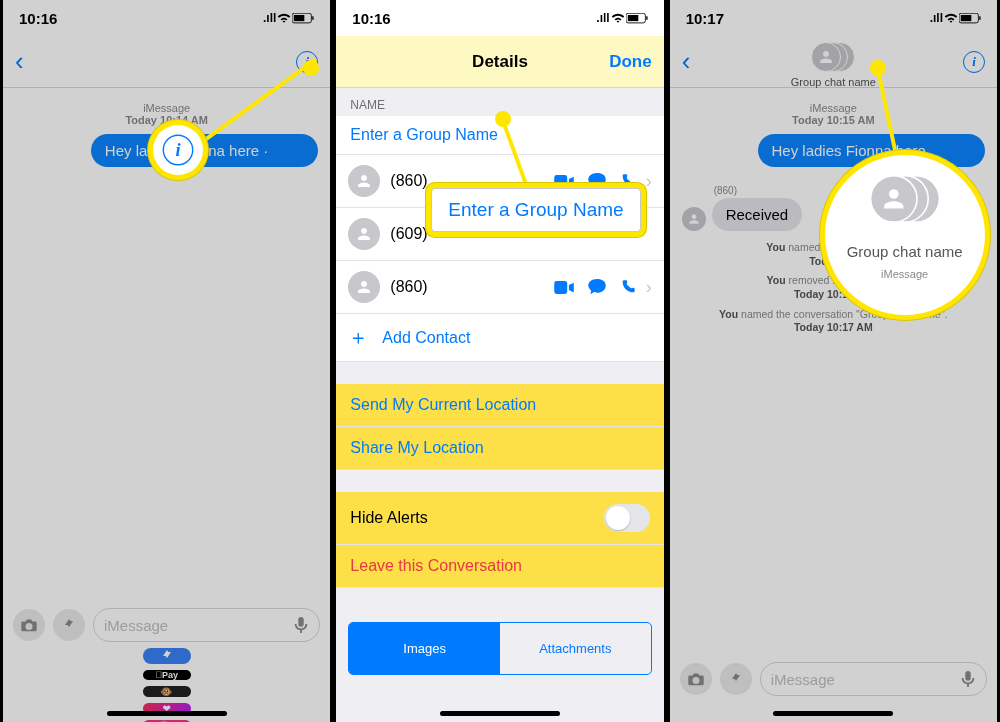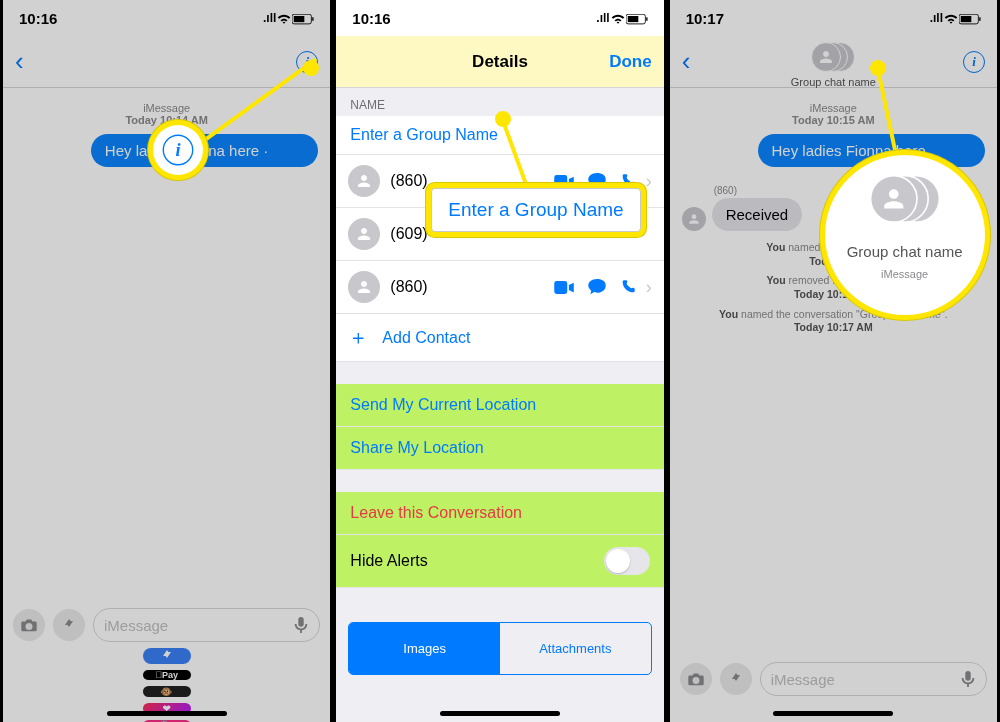--- a/index.html
+++ b/index.html
@@ -1,21 +1,21 @@
 <!DOCTYPE html>
 <html><head>
 <meta charset="utf-8">
 <style>
   * { box-sizing: border-box; margin:0; padding:0; font-family: -apple-system, Helvetica, Arial, sans-serif; }
   body { background:#000; display:flex; justify-content:center; align-items:flex-start; }
   .stage { width:1000px; height:722px; background:#000; display:flex; }
   .phone { flex:1; height:722px; background:#fff; position:relative; overflow:hidden; border-left:3px solid #000; border-right:3px solid #000;}
   .dim::after{content:"";position:absolute;inset:0;background:rgba(0,0,0,0.18);pointer-events:none;}
   .statusbar{height:36px;display:flex;align-items:center;justify-content:space-between;padding:8px 16px;font-size:15px;font-weight:600;}
-  .status-right{display:flex;gap:1px;align-items:flex-end;font-size:12px;}
+  .status-right{display:flex;gap:1px;align-items:center;font-size:12px;}
   .navbar{height:52px;border-bottom:1px solid #d6d6d8;display:flex;align-items:center;justify-content:space-between;padding:0 12px;position:relative;}
   .navtitle{position:absolute;left:0;right:0;text-align:center;font-size:17px;font-weight:600;}
   .navtitle-sub{position:absolute;left:0;right:0;text-align:center;top:6px;}
   .navtitle-sub .avatar-group{margin:0 auto 0;}
   .navtitle-sub .sub{font-size:11px;color:#555;}
   .back-chevron{font-size:26px;color:#007aff;font-weight:300;}
   .info-icn{width:22px;height:22px;border:1.5px solid #007aff;border-radius:50%;display:flex;align-items:center;justify-content:center;color:#007aff;font-family:Georgia,serif;font-style:italic;font-size:13px;font-weight:bold;}
   .done{color:#007aff;font-size:17px;font-weight:600;}
   .chat-area{background:#fff;padding:10px 12px 0;height:540px;position:relative;}
   .thread-meta{text-align:center;font-size:11px;color:#8a8a8e;margin:4px 0 8px;}
@@ -39,21 +39,21 @@
   .field{padding:10px 14px;font-size:16px;color:#007aff;border-bottom:1px solid #e3e3e6;background:#fff;}
   .row{display:flex;align-items:center;padding:10px 12px;border-bottom:1px solid #e3e3e6;background:#fff;gap:10px;}
   .row .avatar{width:32px;height:32px;border-radius:50%;background:#c7c7cc;display:flex;align-items:center;justify-content:center;}
   .row .avatar svg{width:18px;height:18px;fill:#fff;}
   .row .num{flex:1;font-size:16px;}
   .row .icons{display:flex;gap:14px;align-items:center;color:#007aff;}
   .row .chev{color:#c7c7cc;font-size:18px;}
   .row.add{color:#007aff;gap:14px;}
   .row.add .plus{color:#007aff;font-size:20px;width:20px;text-align:center;}
   .gap{height:22px;background:#efeef3;}
-  .cell{padding:12px 14px;font-size:16px;color:#007aff;background:#bef264;border-bottom:1px solid #e3e3e6;display:flex;align-items:center;justify-content:space-between;}
+  .cell{padding:12px 14px;font-size:16px;color:#007aff;background:#fde047;border-bottom:1px solid #e3e3e6;display:flex;align-items:center;justify-content:space-between;}
   .cell.black{color:#000;}
   .cell.red{color:#e63946;}
   .toggle{width:46px;height:28px;background:#e5e5ea;border-radius:14px;position:relative;}
   .toggle::after{content:"";position:absolute;left:2px;top:2px;width:24px;height:24px;background:#fff;border-radius:50%;box-shadow:0 1px 2px rgba(0,0,0,0.2);}
   .seg{margin:12px;display:flex;border:1px solid #007aff;border-radius:5px;overflow:hidden;font-size:13px;}
   .seg div{flex:1;text-align:center;padding:18px 0;}
   .seg .on{background:#007aff;color:#fff;}
   .seg .off{color:#007aff;}
   
   .callout{position:absolute;border-radius:50%;background:#fff;display:flex;align-items:center;justify-content:center;box-shadow:0 0 0 5px #ffe600, 0 0 0 6px #d8c800;z-index:30;}
@@ -211,26 +211,26 @@
     <span>Add Contact</span>
   </div>
   <div class="gap"></div>
   <div class="cell">
         <span>Send My Current Location</span>
       </div>
   <div class="cell">
         <span>Share My Location</span>
       </div>
   <div class="gap"></div>
-  <div class="cell red">
-        <span>Leave this Conversation</span>
-      </div>
   <div class="cell black">
         <span>Hide Alerts</span>
         <div class="toggle"></div>
+      </div>
+  <div class="cell red">
+        <span>Leave this Conversation</span>
       </div>
   <div class="gap"></div>
   <div class="seg">
     <div class="on">Images</div>
     <div class="off">Attachments</div>
   </div>
   <div class="home-ind"></div>
 
   <div class="dot" style="left:159px;top:111px"></div>
   <div class="connector" style="left:167px;top:119px;width:100px;transform:rotate(70deg)"></div>

